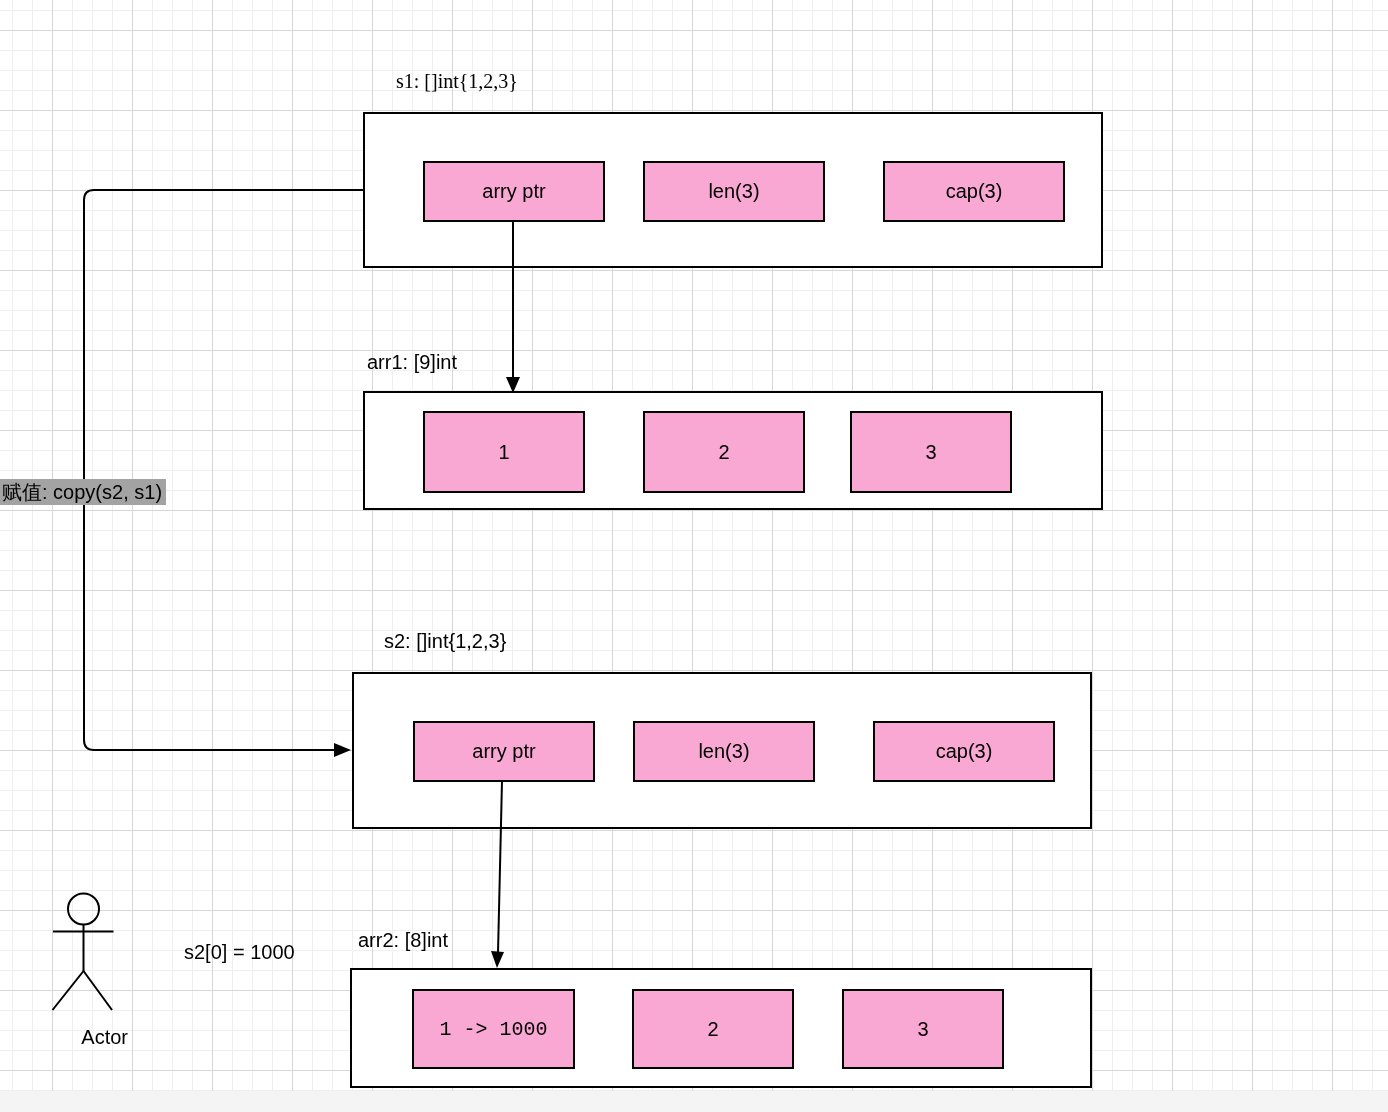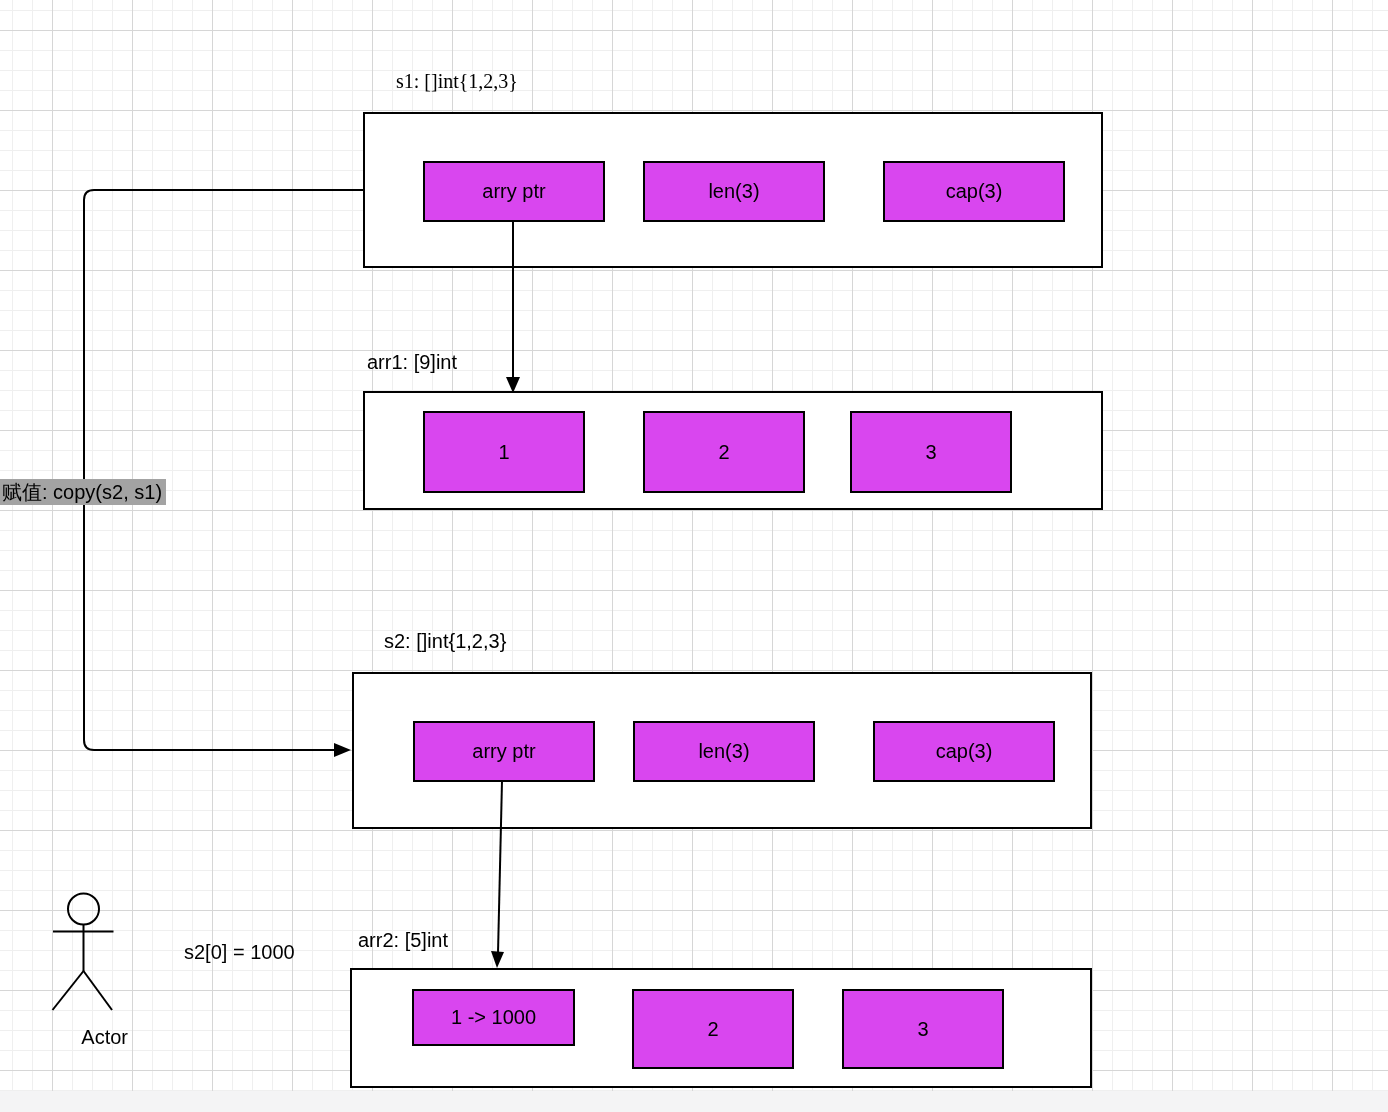--- a/index.html
+++ b/index.html
@@ -20,21 +20,21 @@
   .footer-strip {
     position: absolute; left: 0; right: 0; bottom: 0; height: 21px;
     background: #f4f4f5; z-index: 1;
   }
   .struct-box {
     position: absolute; box-sizing: border-box;
     border: 2px solid #000; background: #fff; z-index: 2;
   }
   .cell {
     position: absolute; box-sizing: border-box;
-    border: 2px solid #000; background: #d946ef;
+    border: 2px solid #000; background: #f9a8d4;
     display: flex; align-items: center; justify-content: center;
     font-size: 20px; white-space: nowrap;
   }
   .connector-layer {
     position: absolute; left: 0; top: 0; z-index: 4; pointer-events: none;
   }
   .connector-layer * { pointer-events: auto; }
   .diagram-label {
     position: absolute; z-index: 5; font-size: 20px;
     line-height: 24px; white-space: nowrap;
@@ -59,21 +59,21 @@
   <div class="cell" style="left:485px; top:18px; width:162px; height:82px;">3</div>
 </div>
 
 <div class="struct-box" style="left:352px; top:672px; width:740px; height:157px;">
   <div class="cell" style="left:59px; top:47px; width:182px; height:61px;">arry ptr</div>
   <div class="cell" style="left:279px; top:47px; width:182px; height:61px;">len(3)</div>
   <div class="cell" style="left:519px; top:47px; width:182px; height:61px;">cap(3)</div>
 </div>
 
 <div class="struct-box" style="left:350px; top:968px; width:742px; height:120px;">
-  <div class="cell" style="left:60px; top:19px; width:163px; height:57px;">1 -&gt; 1000</div>
+  <div class="cell" style="left:60px; top:19px; width:163px; height:80px;font-family:Liberation Mono, monospace;">1 -&gt; 1000</div>
   <div class="cell" style="left:280px; top:19px; width:162px; height:80px;">2</div>
   <div class="cell" style="left:490px; top:19px; width:162px; height:80px;">3</div>
 </div>
 
 <svg class="connector-layer" width="1388" height="1112" viewBox="0 0 1388 1112">
 
   <path d="M 363 190 H 94 Q 84 190 84 200 V 740 Q 84 750 94 750 H 335" fill="none" stroke="#000" stroke-width="2"></path>
   <polygon points="351,750 334,743 334,757" fill="#000"></polygon>
 
   <line x1="513" y1="221" x2="513" y2="378" stroke="#000" stroke-width="2"></line>
@@ -88,15 +88,15 @@
     <line x1="53" y1="931.5" x2="113.5" y2="931.5"></line>
     <line x1="83.5" y1="971" x2="52.5" y2="1010"></line>
     <line x1="83.5" y1="971" x2="112" y2="1010"></line>
   </g>
 </svg>
 
 <div class="diagram-label" style="left:396px; top:69px;font-family:Liberation Serif, serif;">s1: []int{1,2,3}</div>
 <div class="diagram-label" style="left:367px; top:350px;">arr1: [9]int</div>
 <div class="diagram-label edge-label" style="left:0px; top:479px;">赋值: copy(s2, s1)</div>
 <div class="diagram-label" style="left:384px; top:629px;">s2: []int{1,2,3}</div>
-<div class="diagram-label" style="left:358px; top:928px;">arr2: [5]int</div>
+<div class="diagram-label" style="left:358px; top:928px;">arr2: [8]int</div>
 <div class="diagram-label" style="left:184px; top:940px;text-align:center;">s2[0] = 1000</div>
 <div class="diagram-label actor-label" style="left:40px; top:1025px;">Actor</div>
 
 </body></html>

